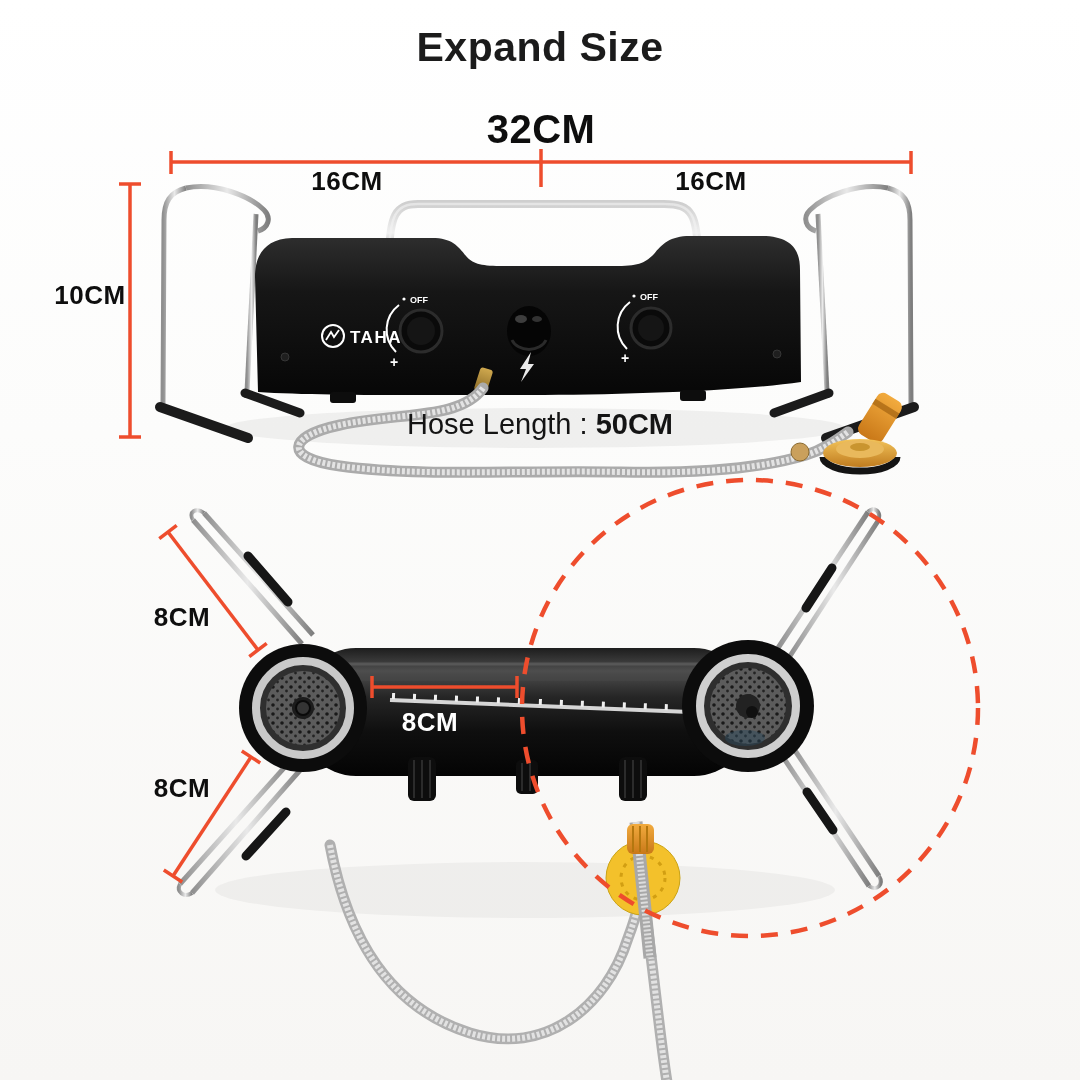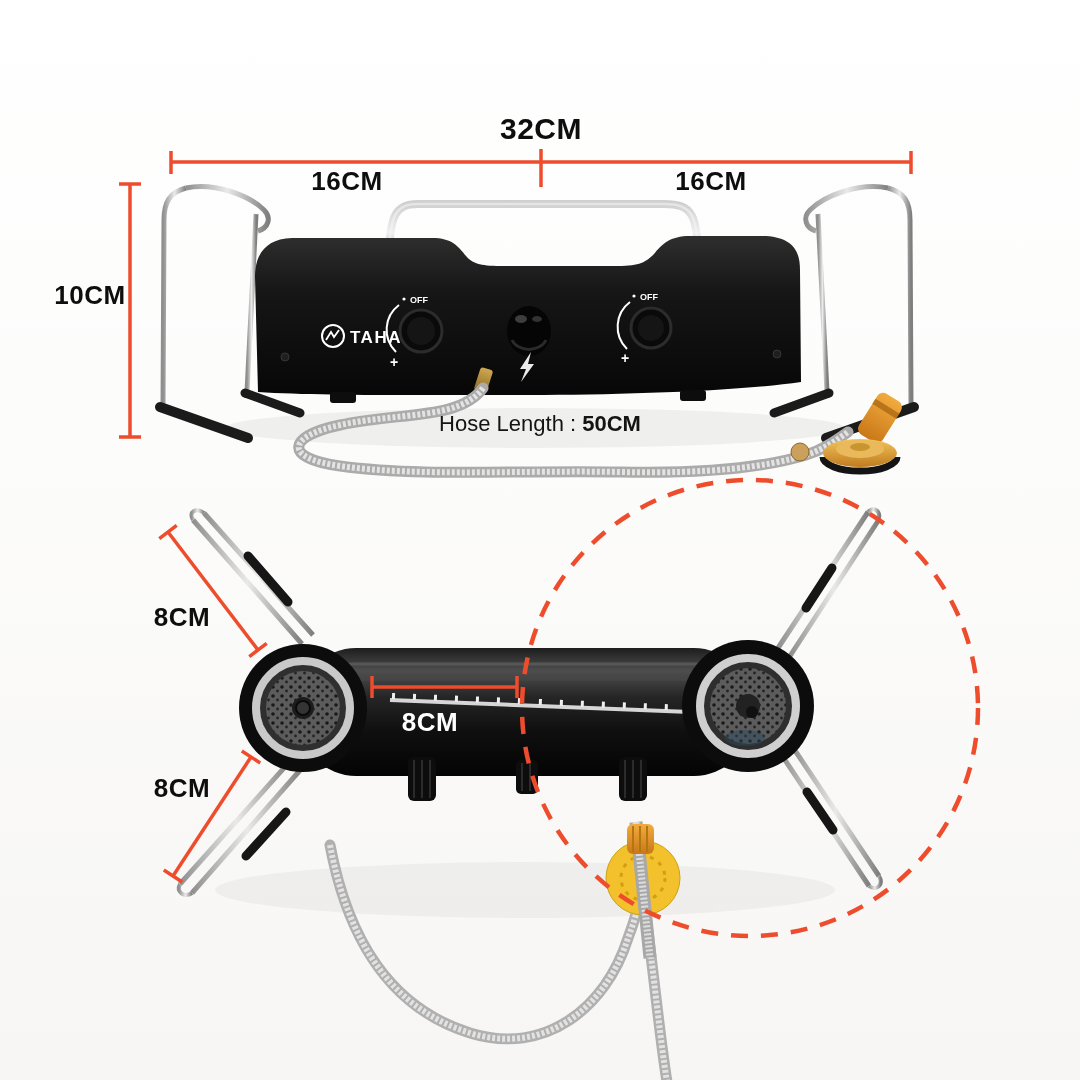--- a/index.html
+++ b/index.html
@@ -13,33 +13,34 @@
     position:absolute; left:0; top:24px; width:1080px; text-align:center;
     font-size:41px; font-weight:600; letter-spacing:.5px; color:#1b1b1b;
   }
   svg { position:absolute; left:0; top:0; }
   .dim { stroke:var(--accent); stroke-width:3.5; fill:none; }
   .dimthick { stroke:var(--accent); stroke-width:4.5; fill:none; }
   .label {
     position:absolute; transform:translate(-50%,-50%);
     font-weight:800; color:#0e0e0e; white-space:nowrap; letter-spacing:.5px;
   }
-  .lab-30 { font-size:30px; } .lab-26 { font-size:26px; }
+  .lab-30 { font-size:40px; } .lab-26 { font-size:26px; }
   .label.white { color:#ffffff; }
-  .hose-label { position:absolute; transform:translate(-50%,-50%); font-size:22px; color:#141414; white-space:nowrap; }
+  .hose-label { position:absolute; transform:translate(-50%,-50%); font-size:29px; color:#141414; white-space:nowrap; }
   .hose-label .val { font-weight:800; }
   .dia-label { position:absolute; transform:translate(-50%,-50%); white-space:nowrap; color:#0e0e0e; }
   .dia-label .phi { font-size:36px; font-weight:700; vertical-align:-2px; }
   .dia-label .num { font-size:29px; font-weight:800; margin-left:10px; letter-spacing:.5px; }
 </style>
 </head>
 <body>
 
 <div class="canvas">
 
+  <div class="title">Expand Size</div>
 
   <svg width="1080" height="1080" viewBox="0 0 1080 1080">
     <defs>
       <linearGradient id="chrome" x1="0" y1="0" x2="1" y2="0">
         <stop offset="0" stop-color="#8f8f8f"></stop>
           <stop offset=".5" stop-color="#e9e9e9"></stop>
           <stop offset="1" stop-color="#7e7e7e"></stop>
       </linearGradient>
       <linearGradient id="chromeV" x1="0" y1="0" x2="0" y2="1">
         <stop offset="0" stop-color="#cfcfcf"></stop>

